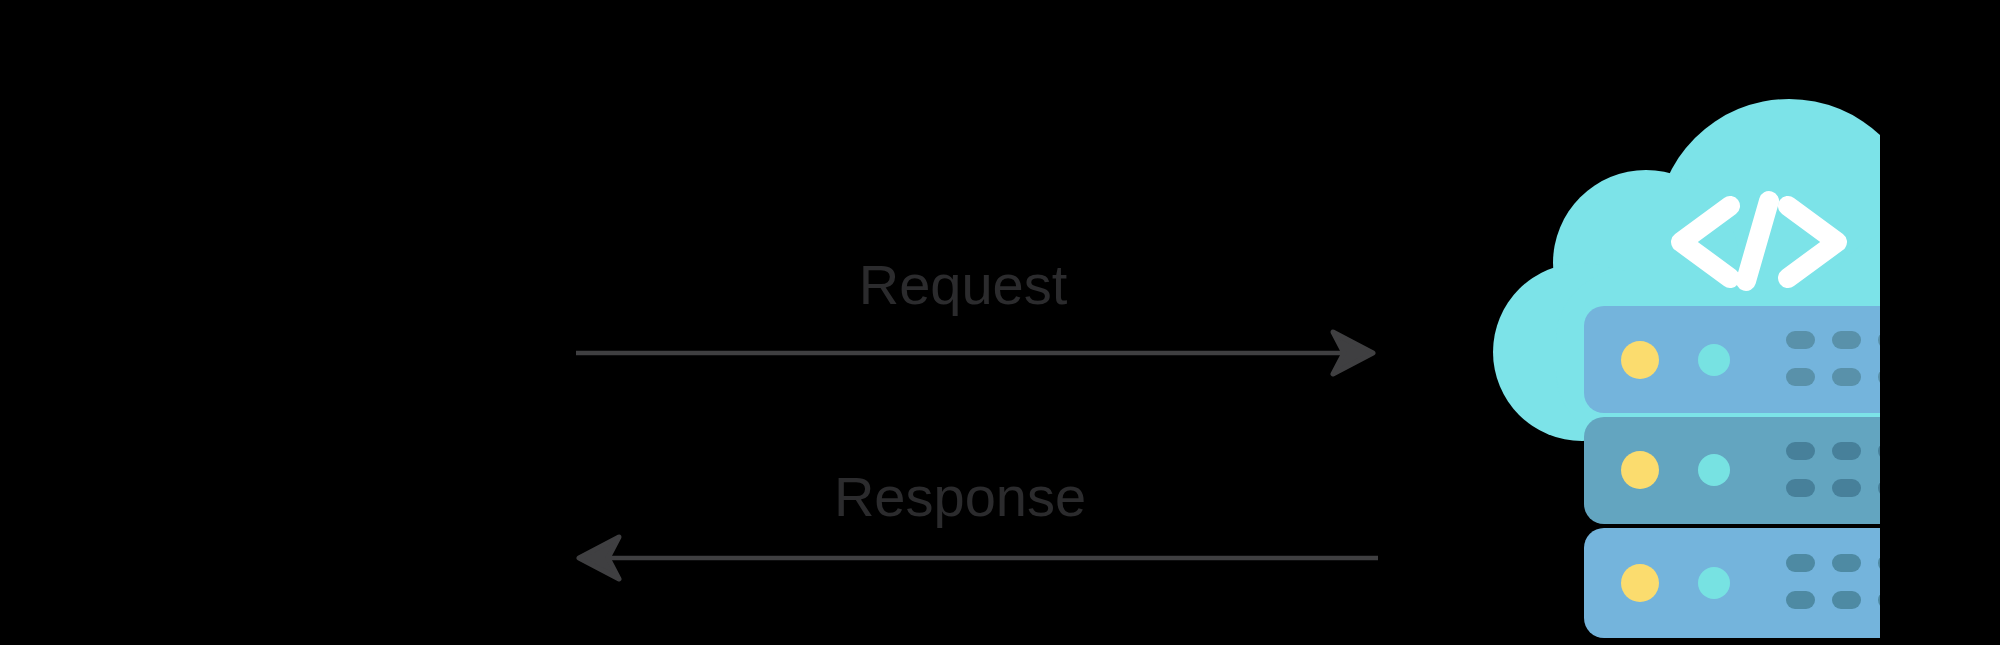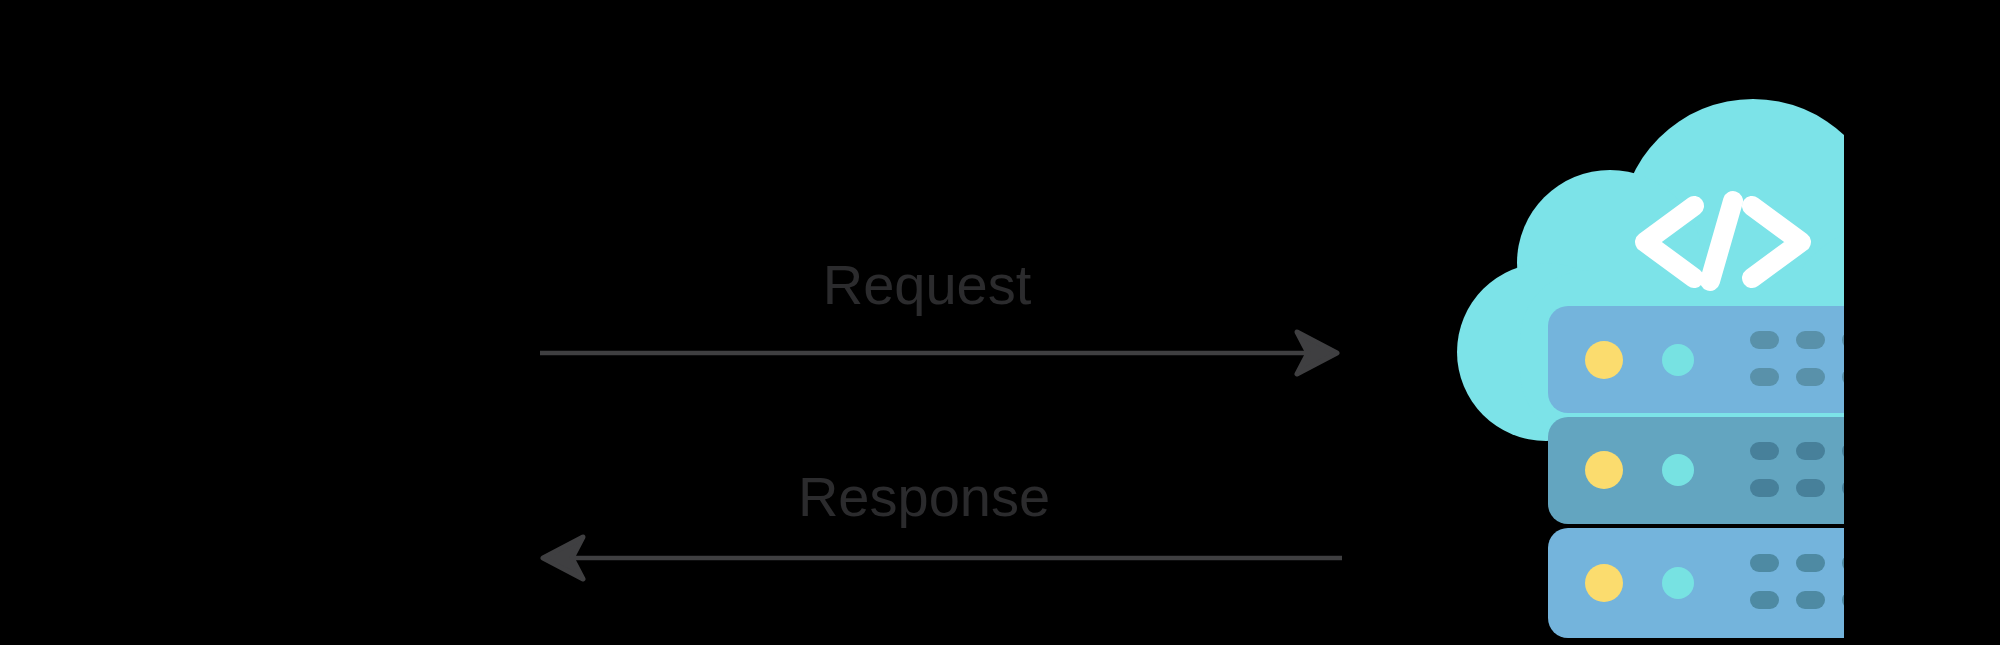--- a/index.html
+++ b/index.html
@@ -7,20 +7,21 @@
     padding: 0;
     background: #000000;
   }
   .canvas {
     position: relative;
     width: 1844px;
     height: 645px;
     background: #000000;
     overflow: hidden;
     font-family: "Liberation Sans", sans-serif;
+    padding-left: 36px;
   }
   svg { display: block; }
   .flow-label {
     font-family: "Liberation Sans", sans-serif;
     font-size: 56px;
     font-weight: 400;
   }
   .arrow-line {
     stroke-width: 4.5;
     fill: none;

